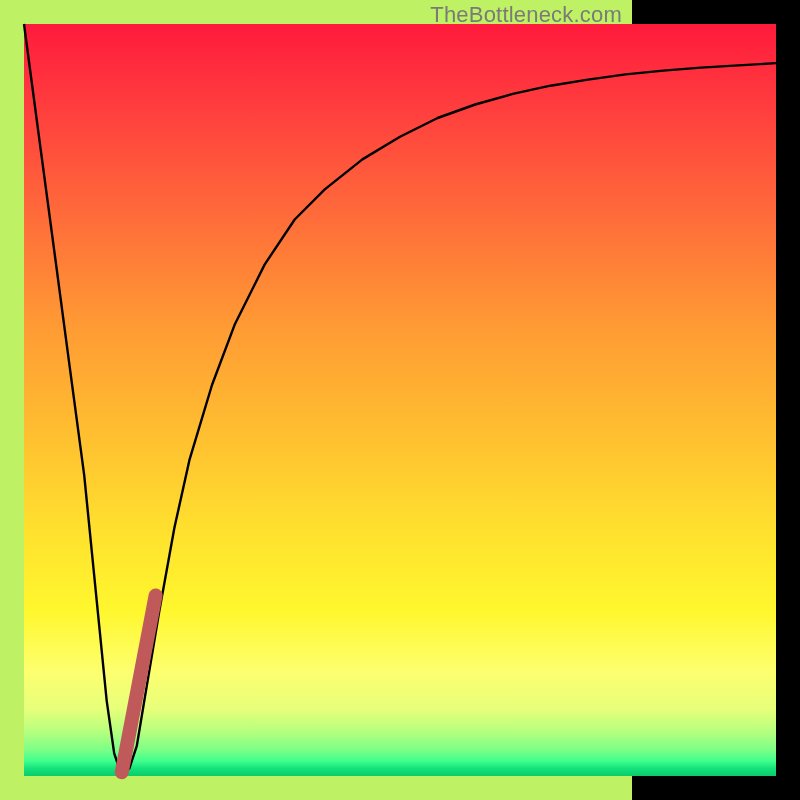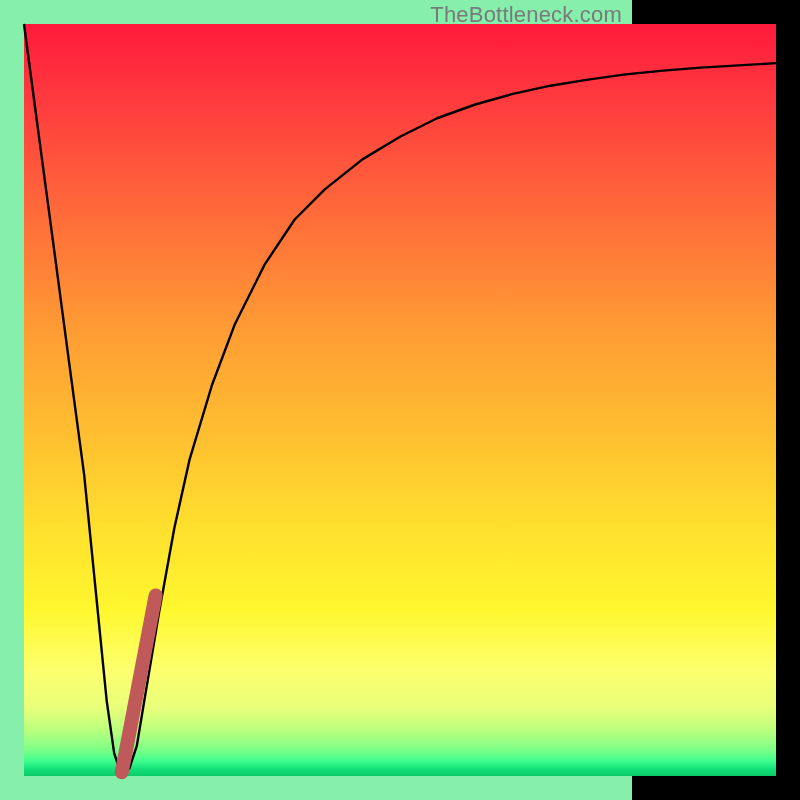--- a/index.html
+++ b/index.html
@@ -7,21 +7,21 @@
     padding: 0;
     width: 800px;
     height: 800px;
     overflow: hidden;
     background: #000;
   }
   .frame {
     position: relative;
     width: 632px;
     height: 800px;
-    background: #86efac;
+    background: #bef264;
     box-sizing: border-box;
   }
   .plot {
     position: absolute;
     left: 24px;
     top: 24px;
     width: 752px;
     height: 752px;
     
     background: linear-gradient(

